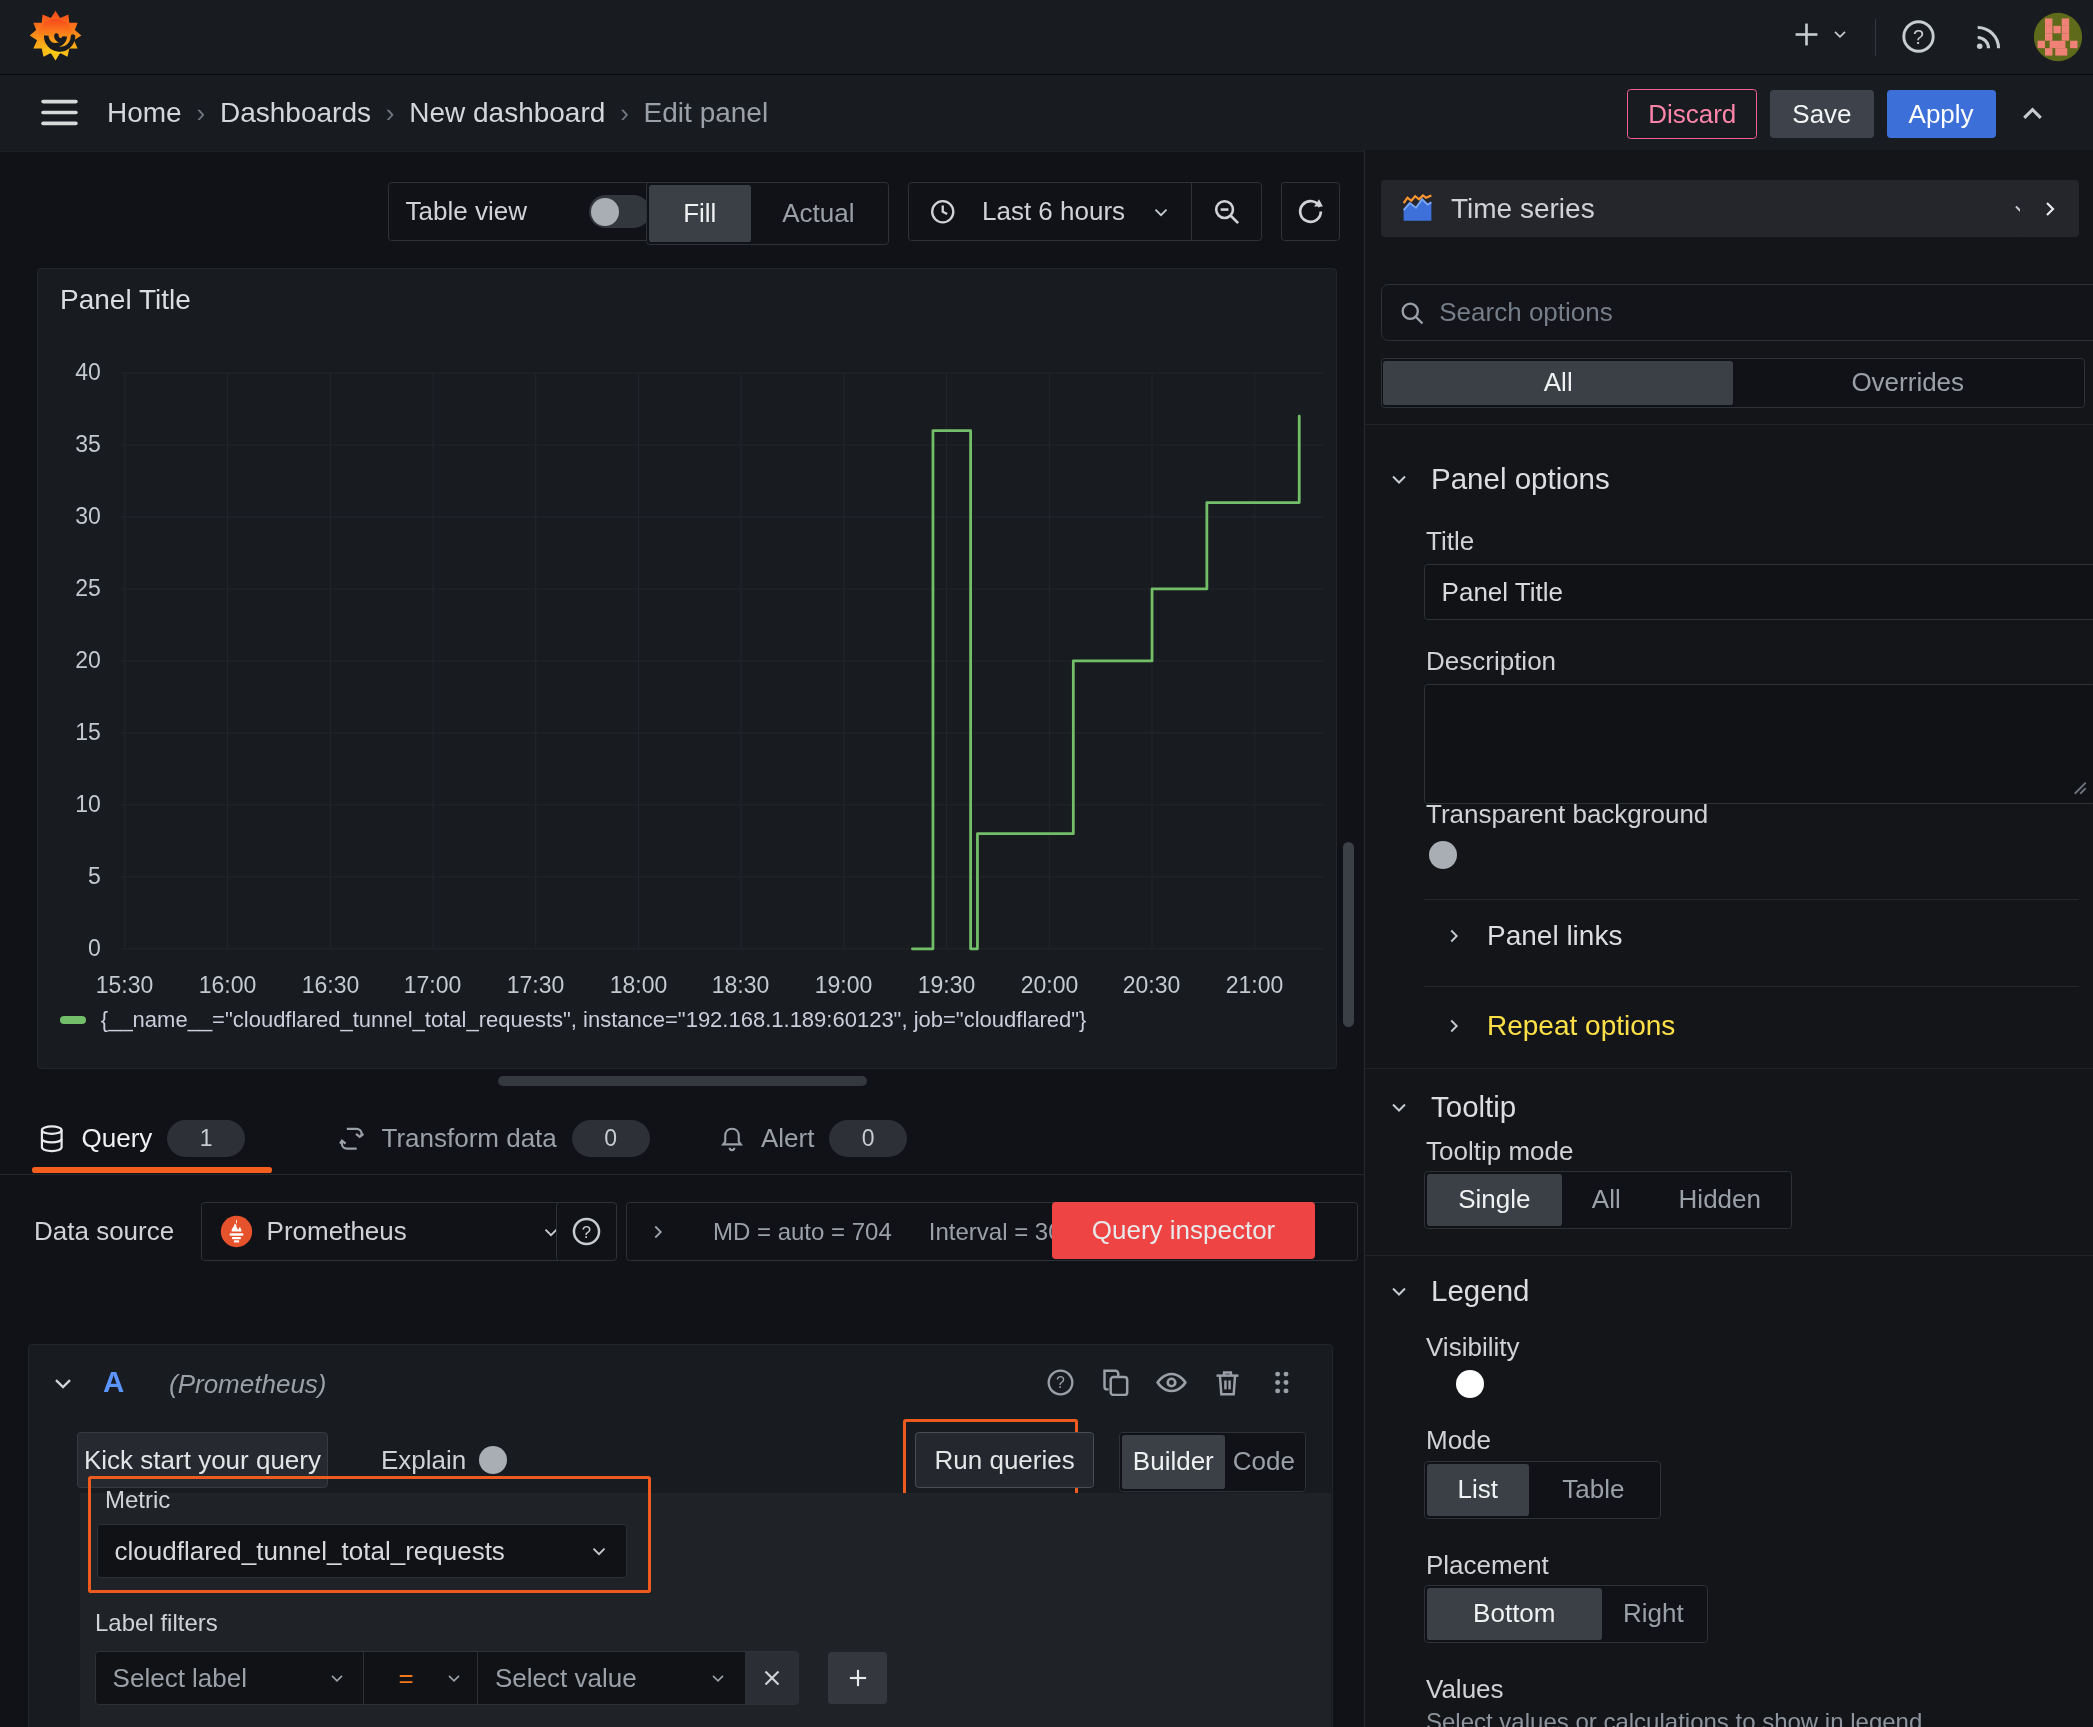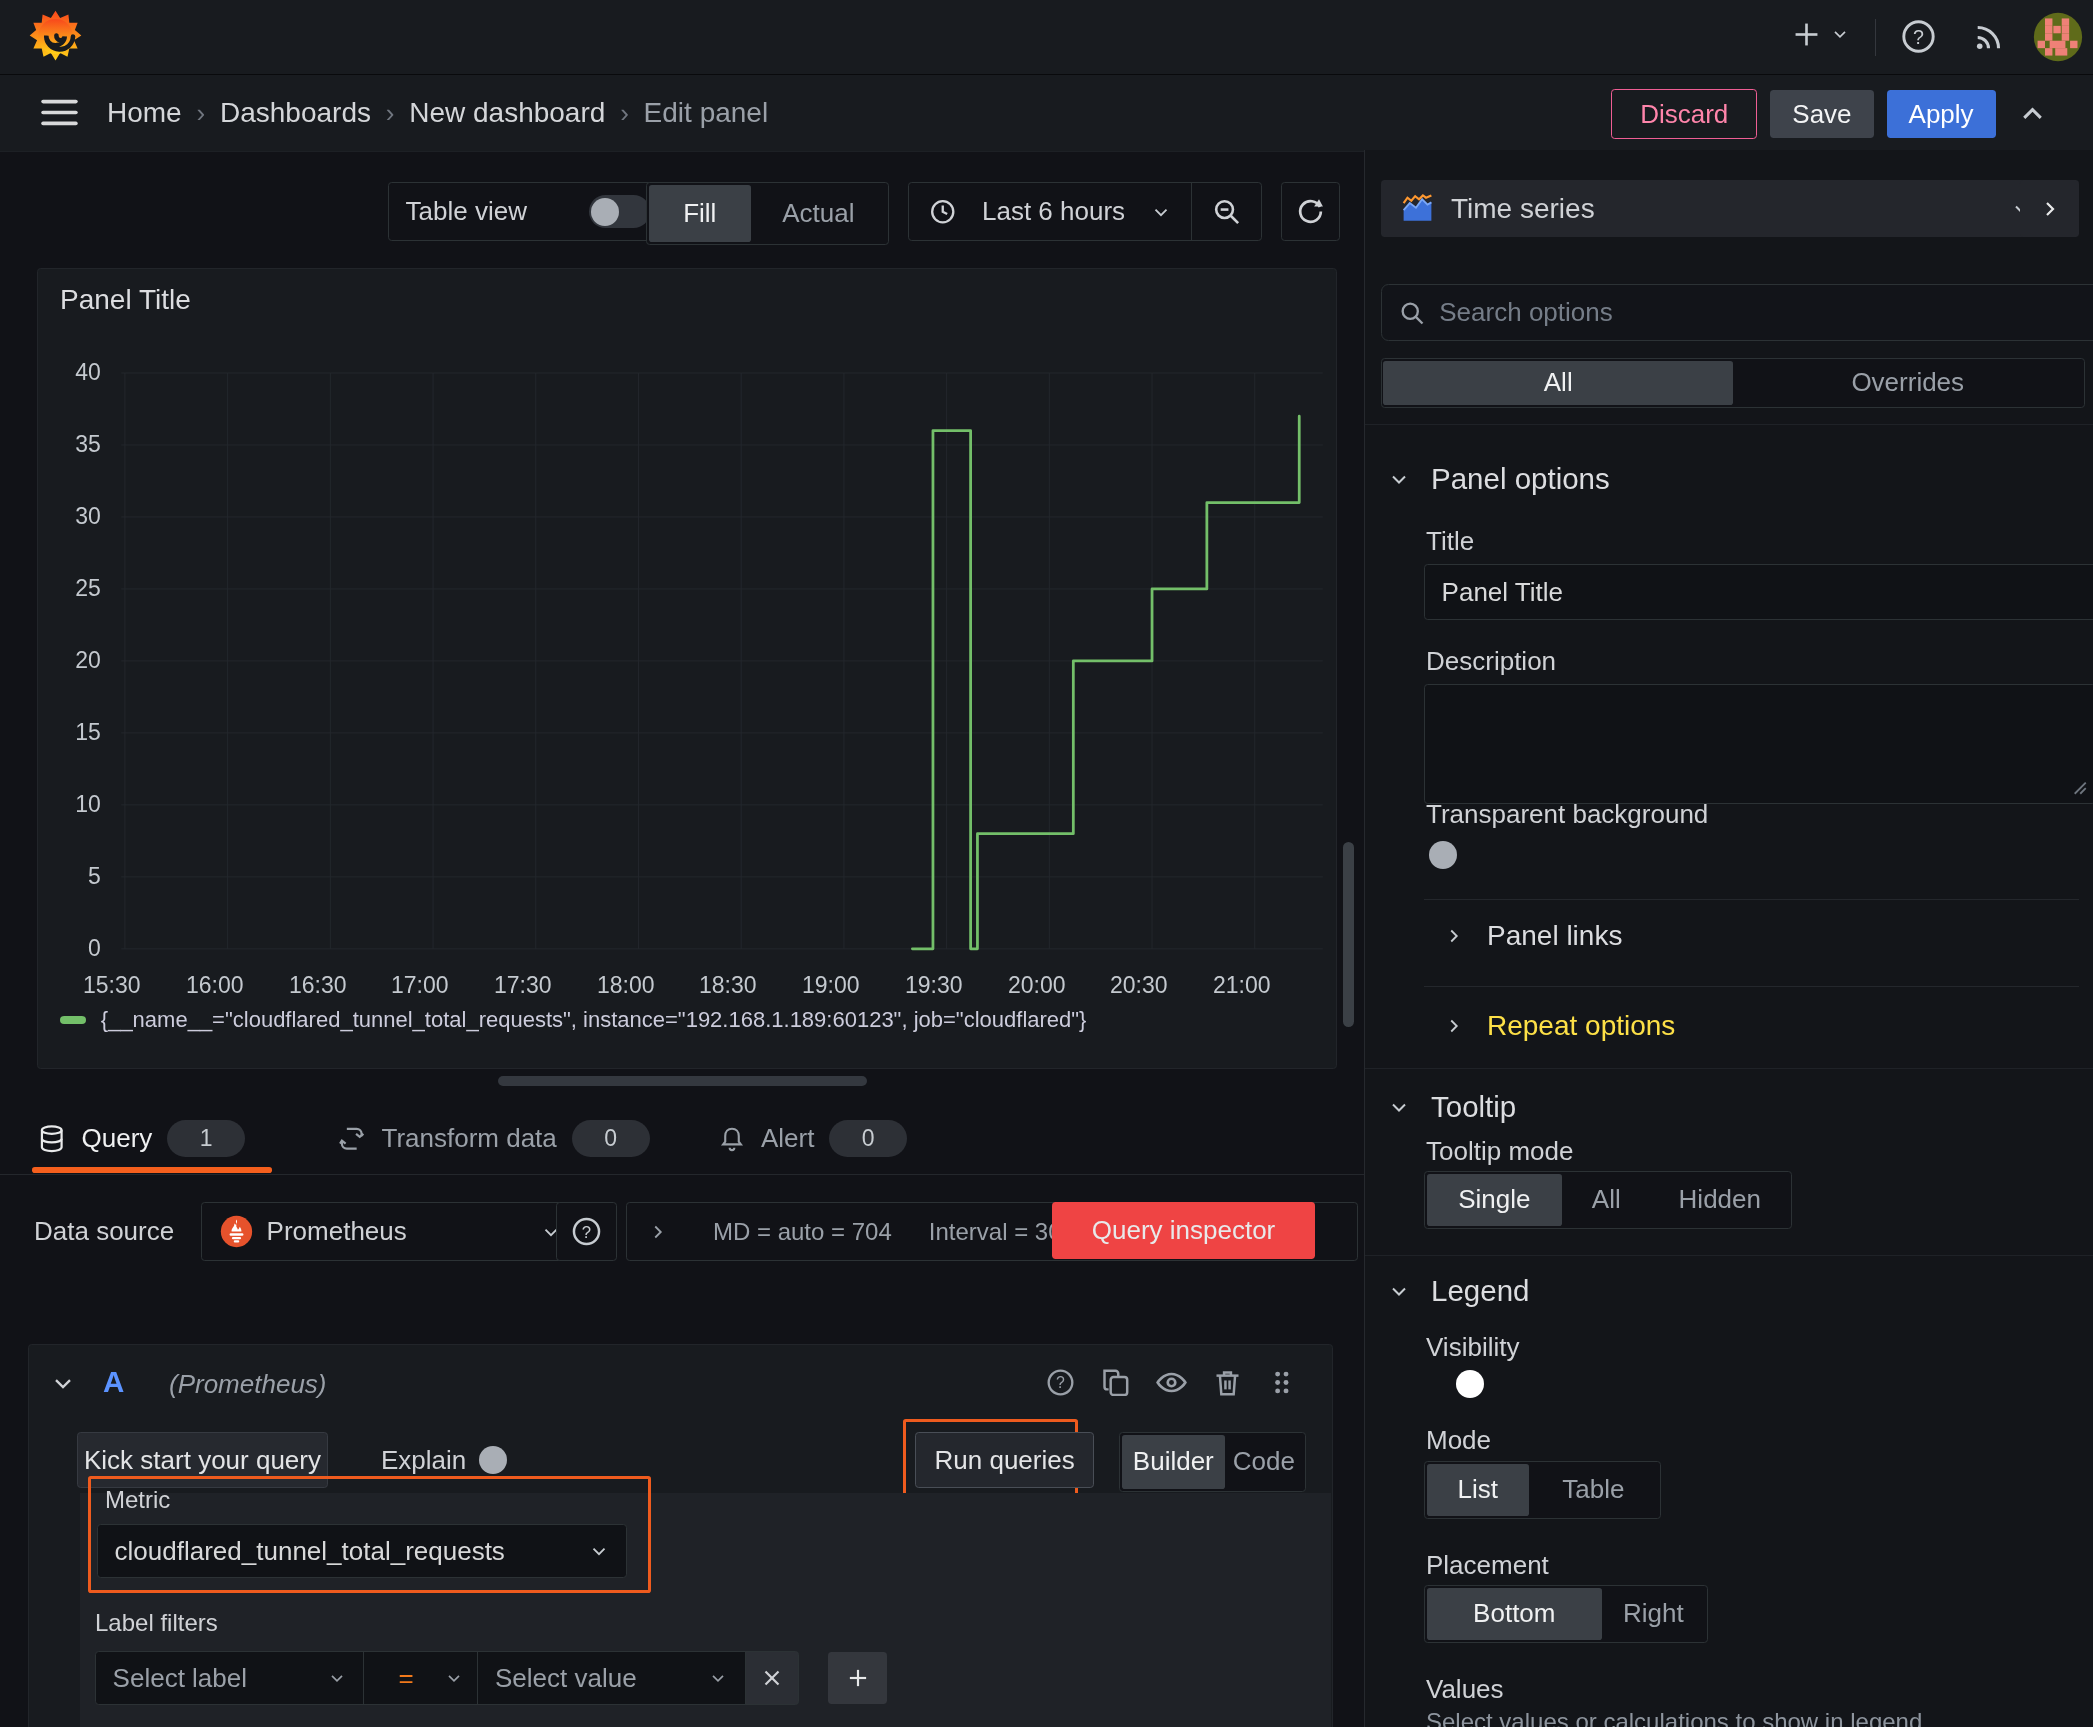--- a/index.html
+++ b/index.html
@@ -25,21 +25,21 @@
   .tgl.on .knob{left:30px;background:#fff;}
   .inp{background:#101216;border:0.9px solid #2c3235;border-radius:3.7px;color:#d8d9da;display:flex;align-items:center;padding:0 16.6px;font-size:26px;}
   .badge{display:inline-flex;align-items:center;justify-content:center;min-width:52px;height:37px;padding:0 13px;
          border-radius:18.5px;background:#2d3036;color:#c7ccd1;font-size:23px;}
   .crumb{color:#d4d6d9;font-size:28px;}
   .crumb.dim{color:#9aa0a8;}
   .crumb-sep{color:#70767f;font-size:26px;margin:0 14.8px;}
   .divider-h{background:#1f2227;height:0.9px;}
   .annot{border:3.7px solid #ee5b1e;border-radius:2.8px;}
   .ylab{position:absolute;width:72px;text-align:right;padding-right:9.2px;color:#c4c9cf;font-size:23px;box-sizing:border-box;}
-  .xlab{position:absolute;width:83px;color:#c4c9cf;font-size:23px;}
+  .xlab{position:absolute;width:83px;text-align:center;color:#c4c9cf;font-size:23px;}
 </style>
 </head>
 <body>
 
 <div id="app">
 
   <div class="ab flex" style="left:0;top:0;width:2093px;height:74px;background:#181b1f;border-bottom:0.9px solid #090a0c;">
     <span class="ab ic" style="left:26px;top:7.4px;">
       <svg width="59" height="59" viewBox="0 0 64 64">
         <defs>
@@ -115,21 +115,21 @@
     <div class="ab flex" style="left:107px;top:0;height:76px;">
       <span class="crumb">Home</span>
       <span class="crumb-sep">›</span>
       <span class="crumb">Dashboards</span>
       <span class="crumb-sep">›</span>
       <span class="crumb">New dashboard</span>
       <span class="crumb-sep">›</span>
       <span class="crumb dim">Edit panel</span>
     </div>
     <div class="ab flex" style="right:44px;top:14px;gap:13px;">
-      <span class="btn" style="height:48px;padding:0 28px;border:0.9px solid #ef5e94;color:#ff85ab;background:transparent;">Discard</span>
+      <span class="btn" style="height:48px;padding:0 20px;border:0.9px solid #ef5e94;color:#ff85ab;background:transparent;">Discard</span>
       <span class="btn" style="height:48px;padding:0 22px;background:#3e434b;color:#f3f4f5;">Save</span>
       <span class="btn" style="height:48px;padding:0 22px;background:#3c70d8;color:#ffffff;">Apply</span>
       <span class="ic" style="margin-left:7.4px;">
         <svg width="33" height="33" viewBox="0 0 24 24" fill="none" stroke="#c7ccd1" stroke-width="2.2">
             <polyline points="6,14.5 12,8.5 18,14.5"></polyline>
           </svg>
       </span>
     </div>
   </div>
 

